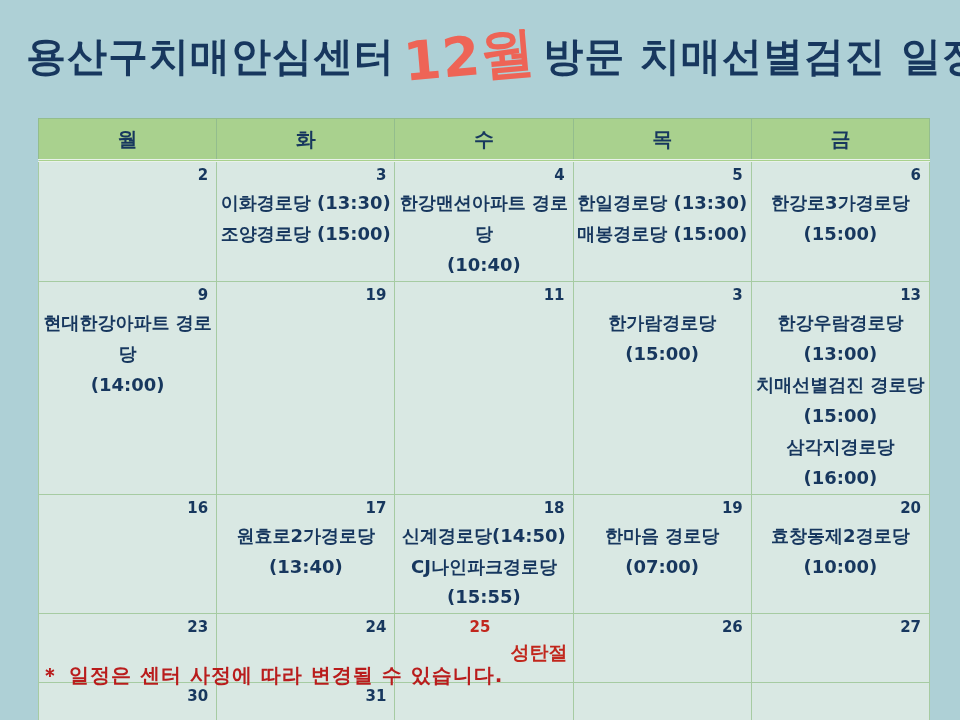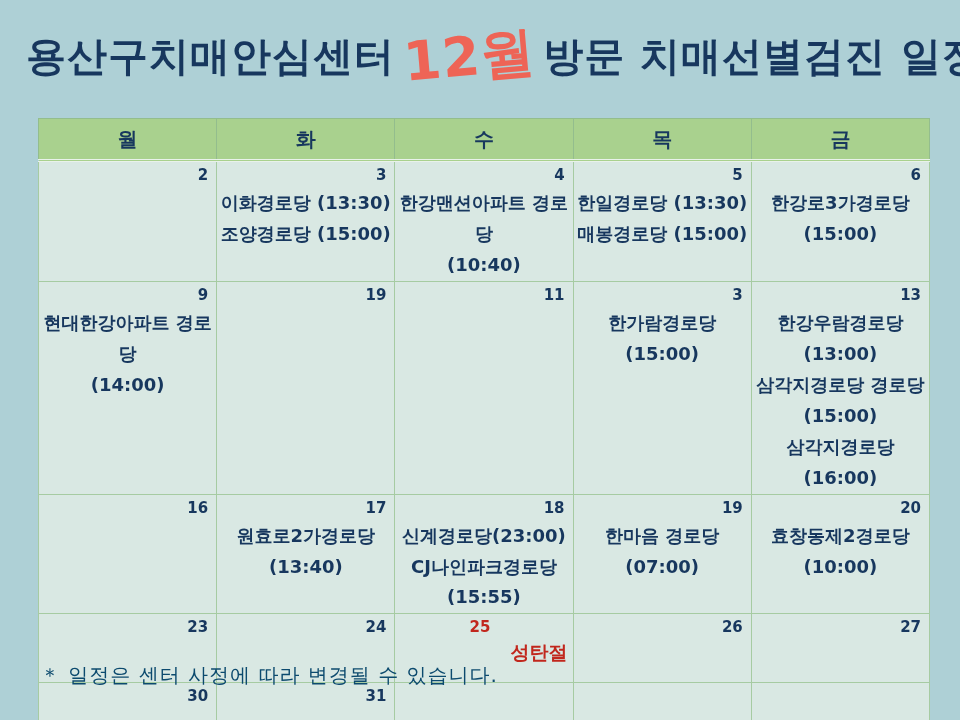--- a/index.html
+++ b/index.html
@@ -44,21 +44,21 @@
   .events {
     text-align:center; color:#17375e; font-weight:bold;
     font-size:18px; line-height:1.72; padding:2px 2px 0 2px;
   }
   .holiday {
     text-align:right; padding:2px 5px 16px 0;
     color:#c1271d; font-weight:bold; font-size:19px;
   }
   .footnote {
     position:absolute; left:40px; top:662px; margin:0;
-    font-size:20px; font-weight:normal; color:#0c4a6e; letter-spacing:1px;
+    font-size:20px; font-weight:bold; color:#b91c1c; letter-spacing:1px;
   }
 </style>
 </head>
 <body>
 
 <div class="slide">
 
   <h1 class="title"><span>용산구치매안심센터</span><span class="month">12월</span><span>방문 치매선별검진 일정</span></h1>
 
   <table class="calendar">
@@ -122,41 +122,41 @@
           <td>
             <div class="date">3</div>
             <div class="events">
               <div class="event">한가람경로당(15:00)</div>
             </div>
           </td>
           <td>
             <div class="date">13</div>
             <div class="events">
               <div class="event">한강우람경로당(13:00)</div>
-              <div class="event">삼각지경로당 경로당</div>
+              <div class="event">치매선별검진 경로당</div>
               <div class="event">(15:00)</div>
               <div class="event">삼각지경로당(16:00)</div>
             </div>
           </td>
         </tr>
         <tr>
           <td>
             <div class="date">16</div>
           </td>
           <td>
             <div class="date">17</div>
             <div class="events">
               <div class="event">원효로2가경로당</div>
               <div class="event">(13:40)</div>
             </div>
           </td>
           <td>
             <div class="date">18</div>
             <div class="events">
-              <div class="event">신계경로당(23:00)</div>
+              <div class="event">신계경로당(14:50)</div>
               <div class="event">CJ나인파크경로당(15:55)</div>
             </div>
           </td>
           <td>
             <div class="date">19</div>
             <div class="events">
               <div class="event">한마음 경로당(07:00)</div>
             </div>
           </td>
           <td>

